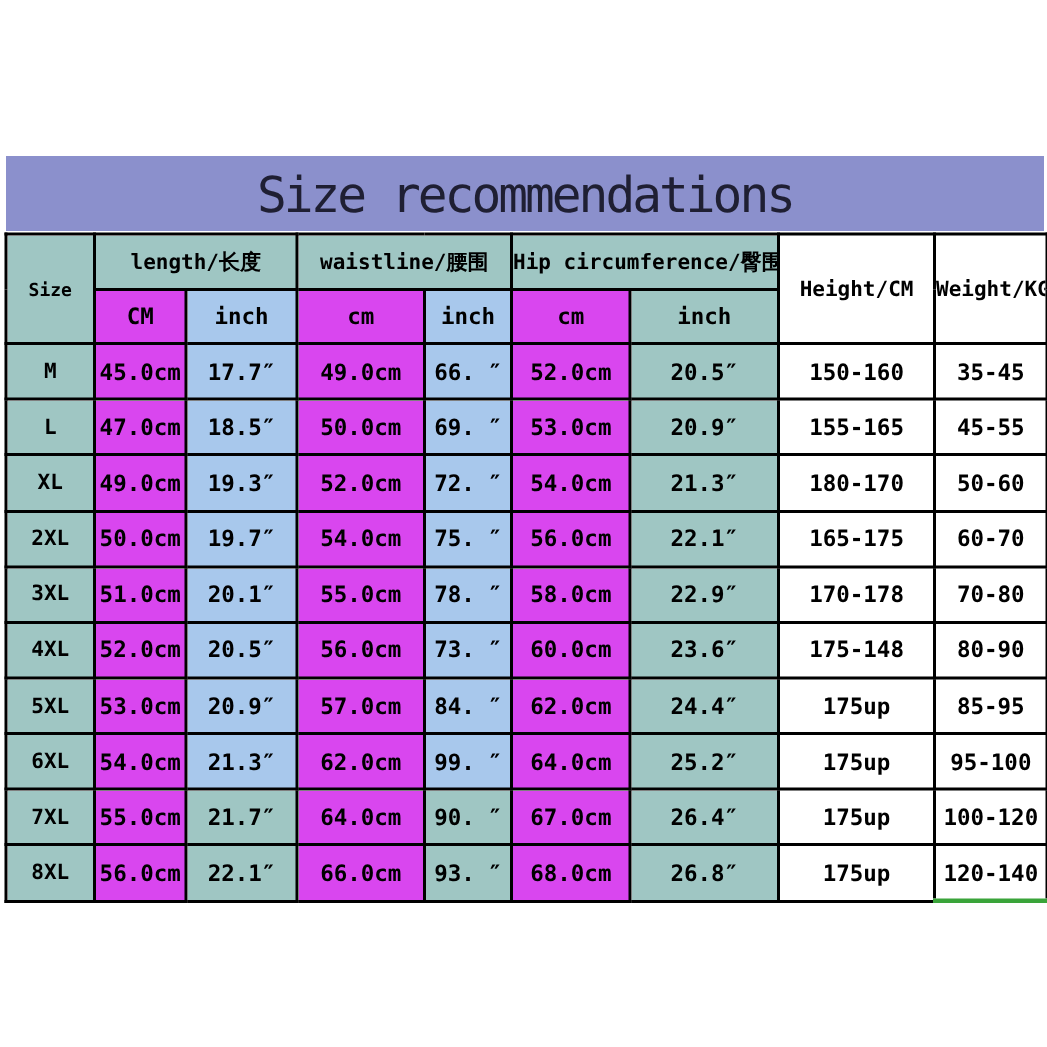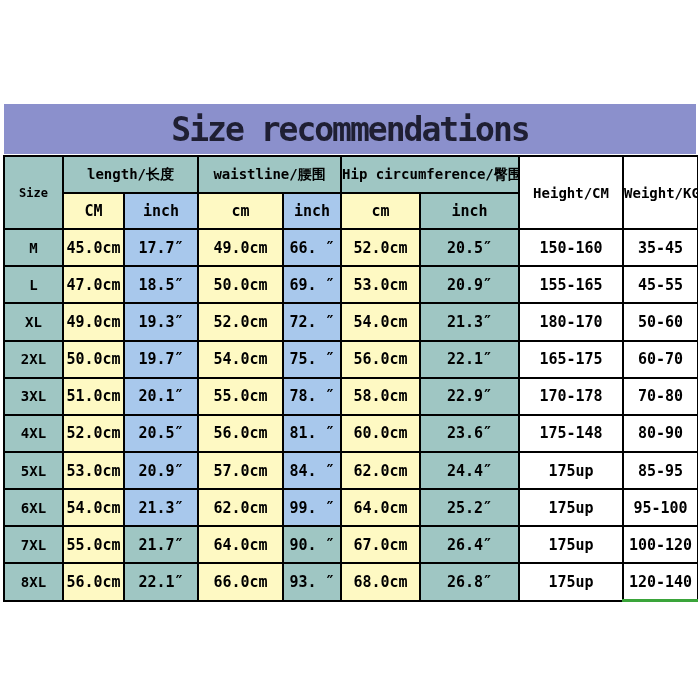--- a/index.html
+++ b/index.html
@@ -6,37 +6,37 @@
   body{
     width:698px;height:698px;position:relative;background:#ffffff;
     font-family:"DejaVu Sans Mono","Liberation Mono",monospace;
     overflow:hidden;
   }
   .banner{
     position:absolute;left:4px;top:104px;width:692px;height:50px;
     background:#8b90cc;display:flex;align-items:center;justify-content:center;
   }
   .banner h1{
-    margin:0;font-size:33px;font-weight:bold;color:#1f1f33;
+    margin:0;font-size:33px;font-weight:normal;color:#1f1f33;
     letter-spacing:-2px;white-space:nowrap;
   }
   .size-table{
     position:absolute;left:3px;top:155px;width:694px;height:447px;
     border-collapse:collapse;table-layout:fixed;
   }
   .size-table td,.size-table th{
     border:2px solid #000;padding:0;text-align:center;vertical-align:middle;
     font-weight:bold;color:#000;overflow:hidden;white-space:nowrap;
   }
   tr.group-row{height:37px;}
   tr.unit-row{height:36px;}
   tr.data-row{height:37px;}
   .teal{background:#9fc6c3;margin-left:48px;}
   .blue{background:#a8c8ec;}
-  .yellow{background:#fef9c3;}
+  .yellow{background:#d946ef;}
   .white{background:#ffffff;}
   .red-val{color:#ff0000;}
   .corner{font-size:12px;}
   .group-h{font-size:14px;}
   .unit-h{font-size:15px;}
   .tall-h{font-size:14px;}
   .size-lbl{font-size:14px;}
   .val{font-size:15px;}
   .green-underline{border-bottom:3px solid #3aa43a !important;margin-top:12px;}
 </style>
@@ -131,21 +131,21 @@
         <td class="yellow val red-val">58.0cm</td>
         <td class="teal val">22.9″</td>
         <td class="white val">170-178</td>
         <td class="white val">70-80</td>
       </tr>
       <tr class="data-row">
         <td class="teal size-lbl">4XL</td>
         <td class="yellow val red-val">52.0cm</td>
         <td class="blue val">20.5″</td>
         <td class="yellow val red-val">56.0cm</td>
-        <td class="blue val">81. ″</td>
+        <td class="blue val">73. ″</td>
         <td class="yellow val red-val">60.0cm</td>
         <td class="teal val">23.6″</td>
         <td class="white val">175-148</td>
         <td class="white val">80-90</td>
       </tr>
       <tr class="data-row">
         <td class="teal size-lbl">5XL</td>
         <td class="yellow val red-val">53.0cm</td>
         <td class="blue val">20.9″</td>
         <td class="yellow val red-val">57.0cm</td>

